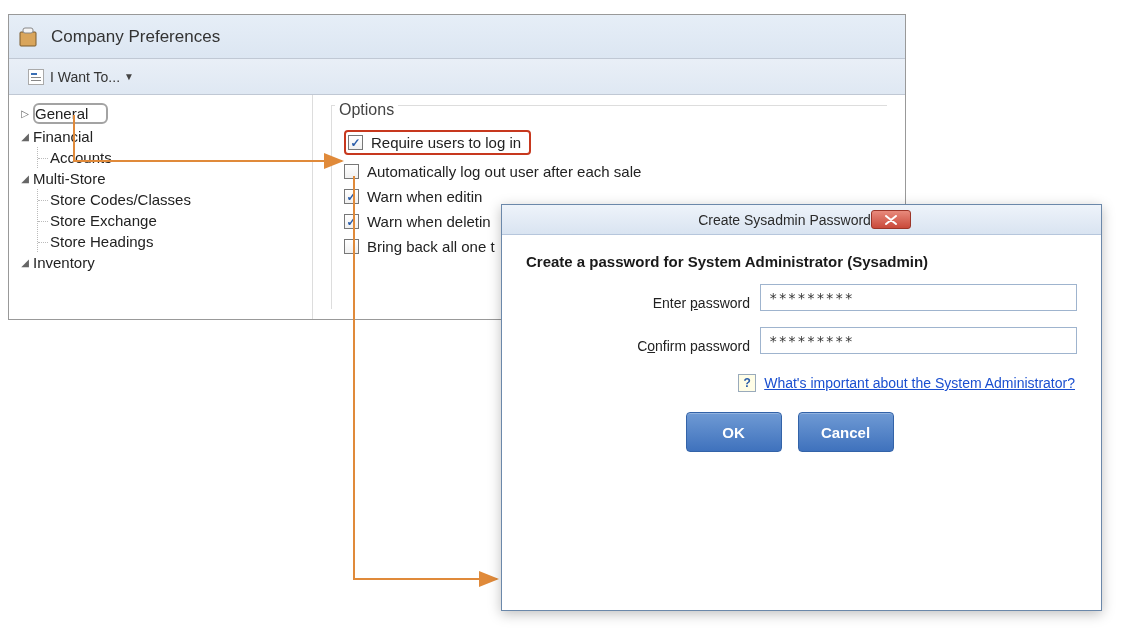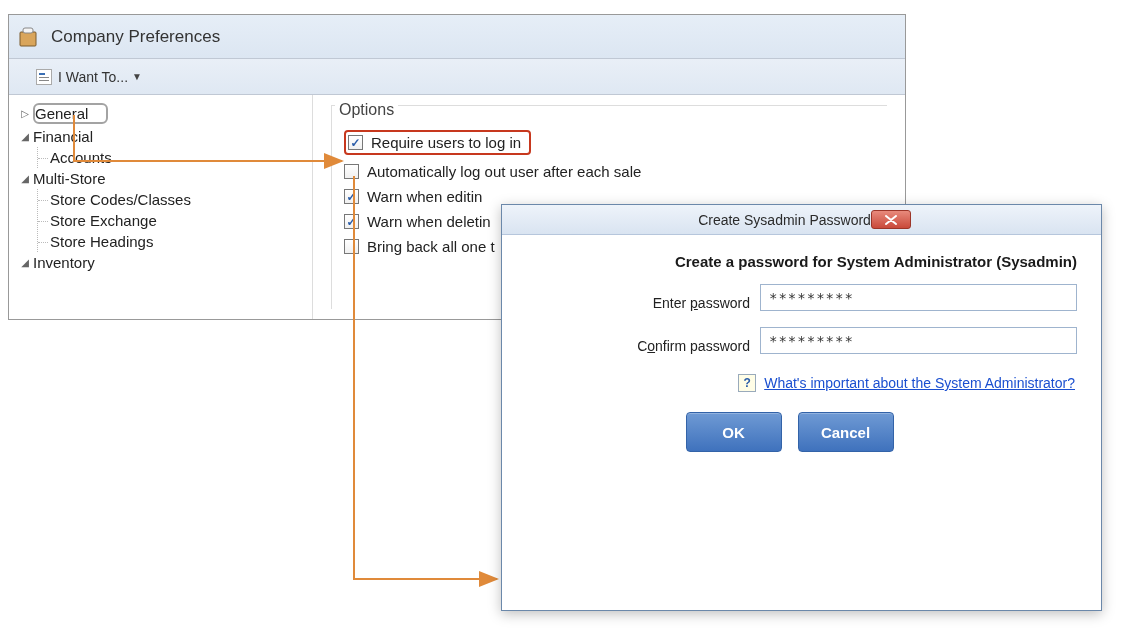--- a/index.html
+++ b/index.html
@@ -37,21 +37,21 @@
       display: flex; align-items: center; justify-content: center;
     }
     .prefs-title {
       font-size: 17px;
       color: #333;
     }
 
     .prefs-toolbar {
       display: flex;
       height: 36px;
-      padding: 0 16px;
+      padding: 0 8px;
       background: linear-gradient(to bottom, #e9eff7, #dfe8f3);
       border-bottom: 1px solid #c0c8d4;
     }
     .want-to-btn {
       display: flex;
       align-items: center;
       padding: 4px 10px;
       font-size: 14px;
       color: #333;
       cursor: pointer;
@@ -215,21 +215,20 @@
     .dialog-close svg { display: block; }
 
     .dialog-body {
       padding: 18px 24px;
     }
     .dialog-heading {
       font-size: 15px;
       font-weight: bold;
       color: #1a1a1a;
       margin-bottom: 14px;
-      text-align: right;
     }
     .dialog-desc {
       font-size: 14px;
       color: #2b2b2b;
       line-height: 1.4;
       margin-left: 12px;
       margin-bottom: 24px;
     }
 
     .form-row {

